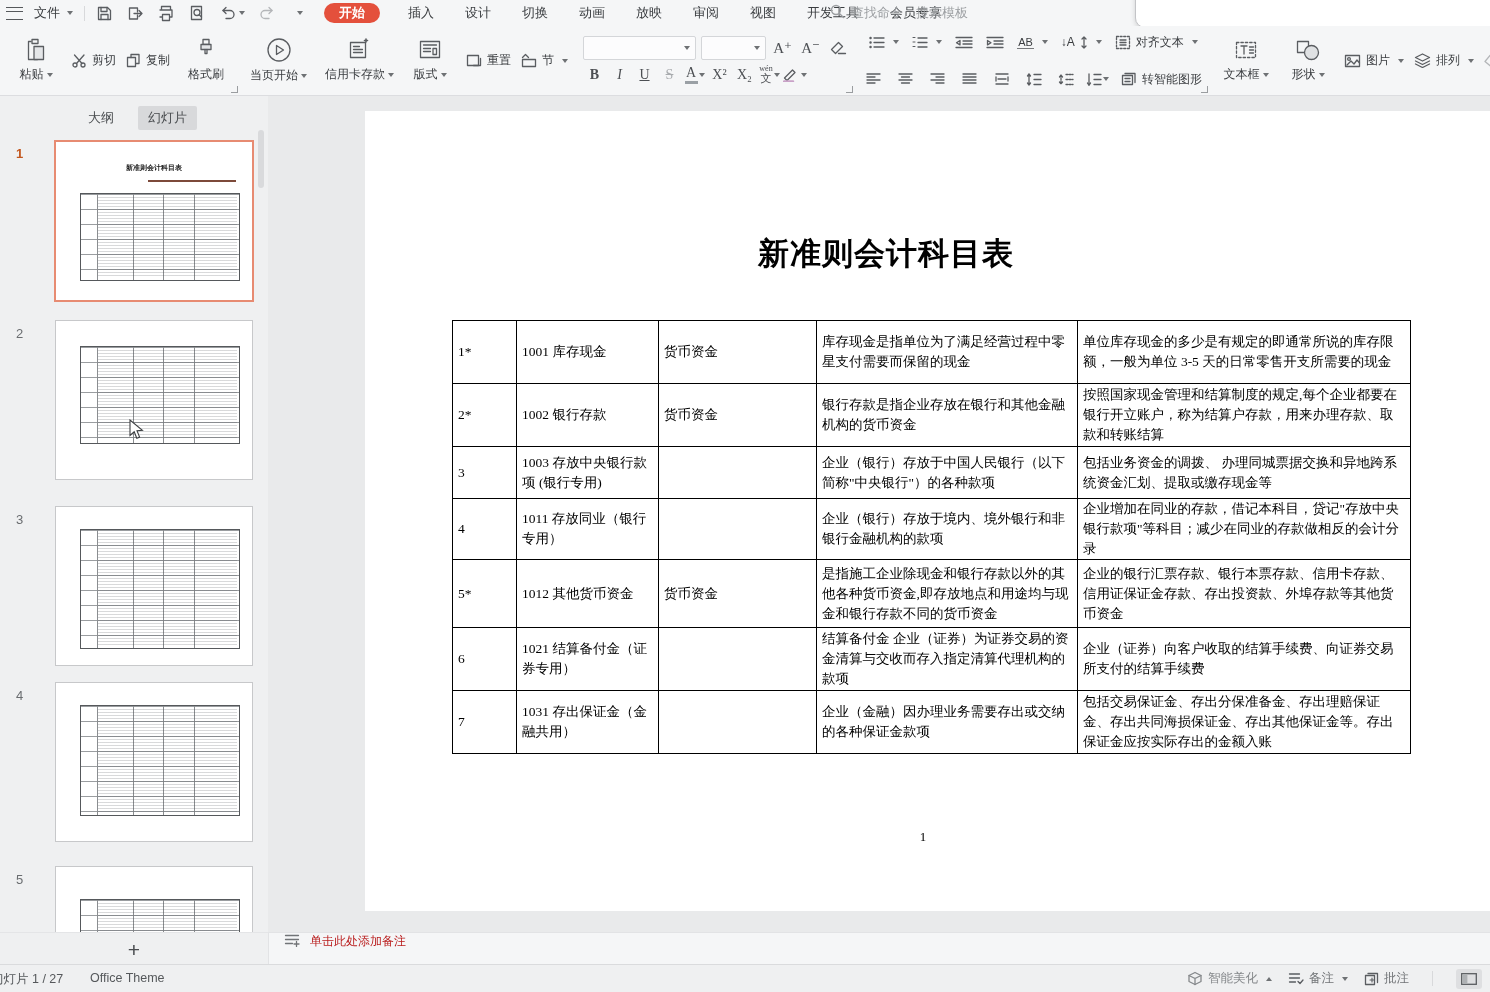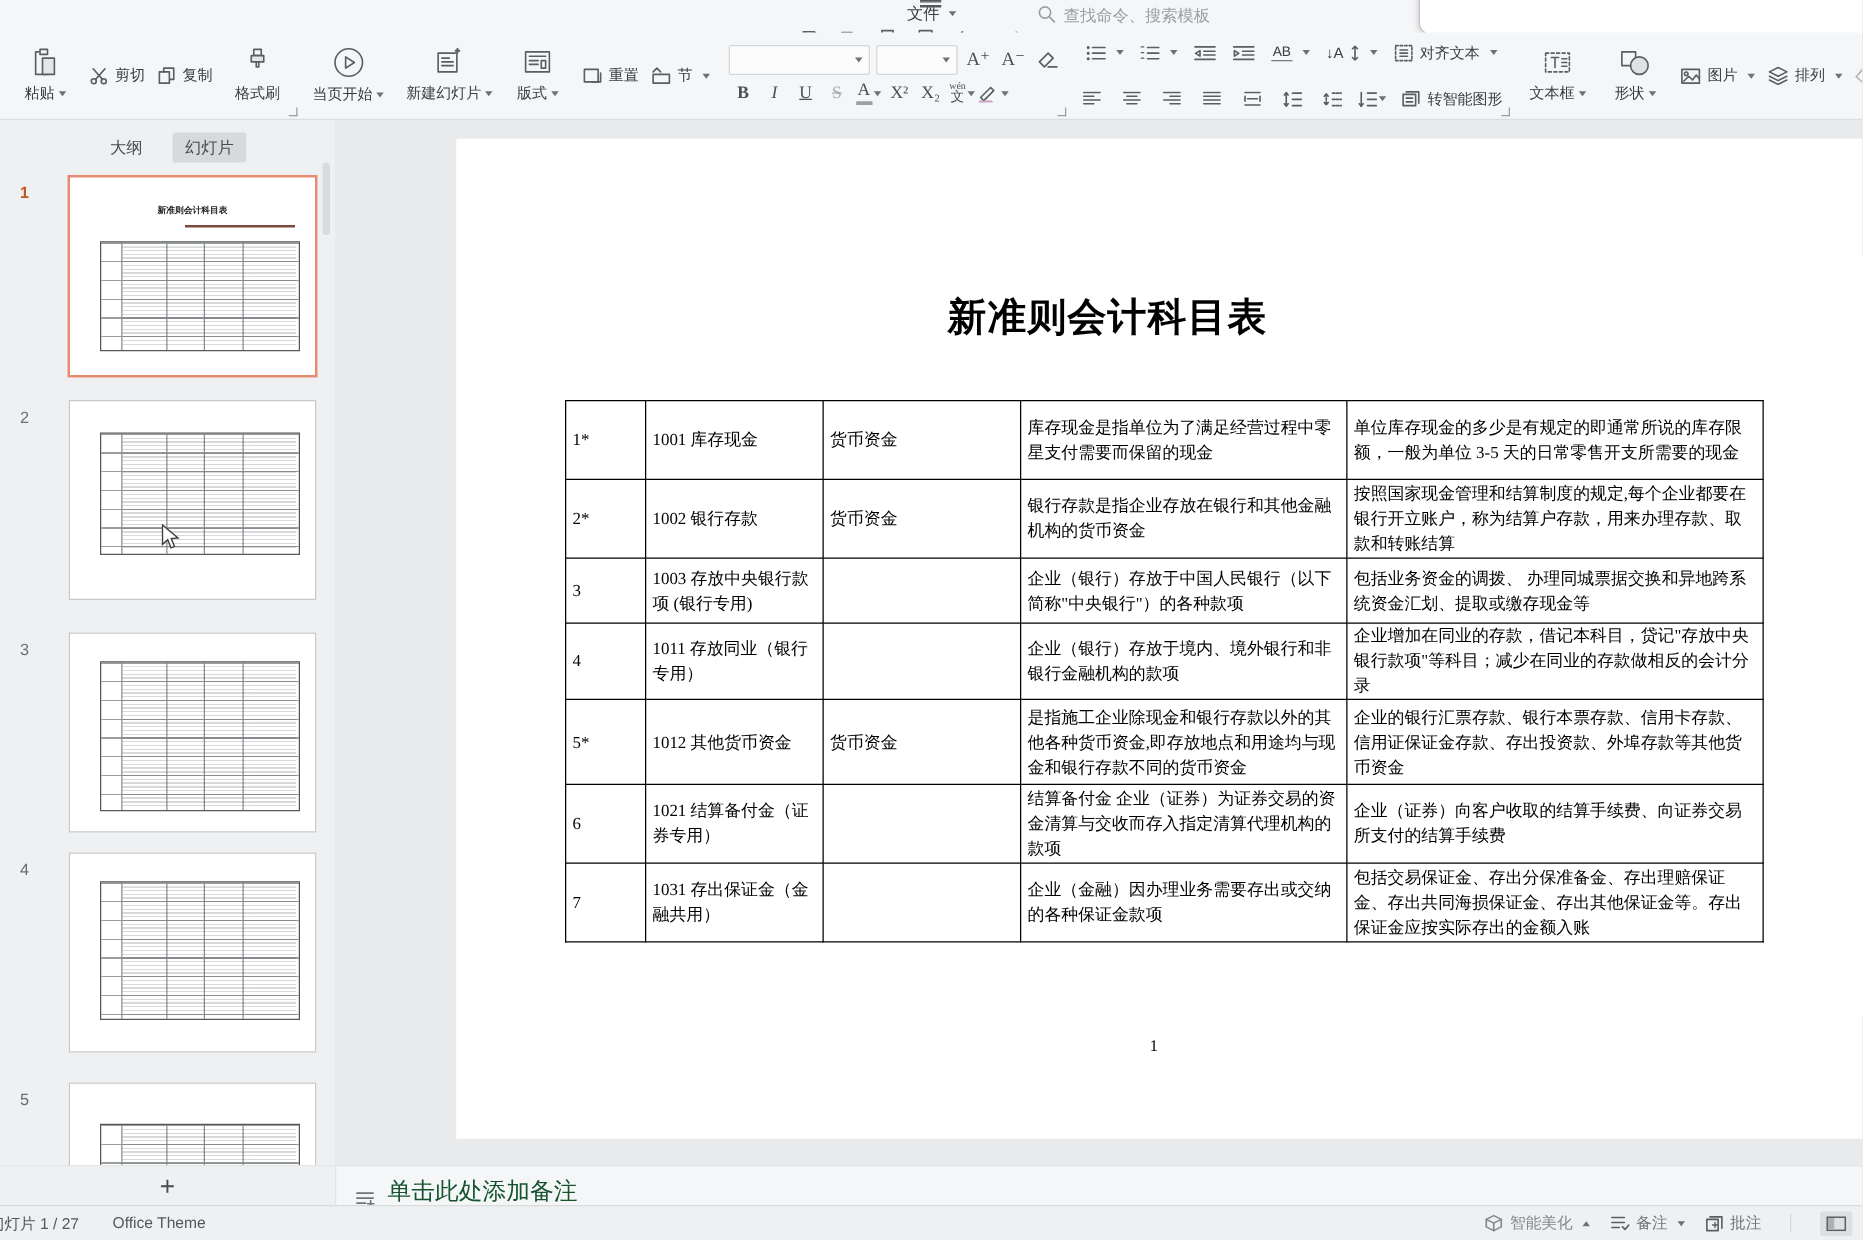--- a/index.html
+++ b/index.html
@@ -6,21 +6,21 @@
   .app{position:relative;width:1490px;height:992px;overflow:hidden;background:#f5f6f7;
        font-family:"Liberation Sans","DejaVu Sans",sans-serif;color:#3a3d40;}
   svg{display:block}
   .ic{stroke:#5a5d61;fill:none;stroke-width:1.3;stroke-linecap:round;stroke-linejoin:round}
   .ic.gray{stroke:#b4b6b9}
   .car{width:0;height:0;border-left:3.5px solid transparent;border-right:3.5px solid transparent;border-top:4px solid #6e7174;margin-left:3px}
   .car.up{border-top:none;border-bottom:4px solid #6e7174}
   .car.gray{border-top-color:#bcbec1}
 
   
-  .menubar{position:absolute;left:0;top:0;right:0;height:26px;display:flex;align-items:center;font-size:13px;flex-direction:column;}
+  .menubar{position:absolute;left:0;top:0;right:0;height:26px;display:flex;align-items:center;font-size:13px;}
   .burger{width:17px;height:11px;border-top:1.6px solid #55585b;border-bottom:1.6px solid #55585b;margin:0 7px 0 6px;position:relative}
   .burger:before{content:"";position:absolute;left:0;right:0;top:3.4px;height:1.6px;background:#55585b}
   .filebtn{display:flex;align-items:center;gap:4px;padding:0 4px;height:24px}
   .vsep{width:1px;height:15px;background:#d8d9db;margin:0 7px}
   .qat{display:flex;align-items:center;gap:7px}
   .qbtn{width:24px;height:22px;display:flex;align-items:center;justify-content:center}
   .tabs{display:flex;align-items:center;gap:25px;margin-left:14px}
   .tab{height:20px;display:flex;align-items:center;padding:0 3px}
   .tab.active{background:#e4503c;color:#fff;border-radius:11px;padding:0 15px;font-weight:bold}
   .searchbox{position:absolute;left:830px;top:4px;display:flex;gap:6px;color:#9b9ea1}
@@ -75,21 +75,21 @@
   .s-table{position:absolute;left:87px;top:209px;border-collapse:collapse;table-layout:fixed;width:958px;
            font-family:"Liberation Serif","DejaVu Serif",serif;font-size:13.5px;color:#000}
   .s-table td,.s-table th{border:1px solid #000;padding:0 5px;line-height:20px;vertical-align:middle;overflow:hidden}
   .s-table th{font-weight:bold;text-align:center;height:21px;padding:0 2px}
   .s-table .hsec{height:21px}
   .pageno{position:absolute;left:548px;top:718px;width:20px;text-align:center;font-family:"Liberation Serif",serif;font-size:13px;color:#000}
 
   
   .addrow{position:absolute;left:0;top:932px;width:268px;height:33px;background:#eff0f1;display:flex;align-items:center;justify-content:center;border-top:1px solid #e4e5e7}
   .addrow .plus{font-size:21px;color:#4a4d50;line-height:1}
-  .notesbar{position:absolute;left:268px;right:0;top:932px;height:33px;background:#f5f6f7;border-top:1px solid #e2e3e5;border-left:1px solid #e2e3e5;display:flex;align-items:flex-end;gap:9px;padding-left:15px;color:#14532d;font-size:19px}
+  .notesbar{position:absolute;left:268px;right:0;top:932px;height:33px;background:#f5f6f7;border-top:1px solid #e2e3e5;border-left:1px solid #e2e3e5;display:flex;align-items:flex-start;gap:9px;padding-left:15px;color:#b91c1c;font-size:12px}
 
   
   .statusbar{position:absolute;left:0;bottom:0;right:0;height:27px;background:#eff0f1;border-top:1px solid #dadbdd;font-size:12.5px;color:#55585b}
   .st-left{position:absolute;left:-9px;top:6px;white-space:nowrap}
   .st-theme{position:absolute;left:90px;top:6px}
   .st-right{position:absolute;right:8px;top:0;height:100%;display:flex;align-items:center;gap:16px;color:#707376}
   .st-item{display:flex;align-items:center;gap:5px}
   .viewbtn{width:26px;height:20px;background:#dedfe1;border-radius:3px;display:flex;align-items:center;justify-content:center}
 
   .cursor{position:absolute;left:129px;top:419px;z-index:60}
@@ -228,21 +228,21 @@
     <div class="rsep"></div>
 
     <div class="rg">
       <div class="bb">
         <svg class="ic" width="24" height="24" viewBox="0 0 24 24">
             <path d="M2.5 4.5h15v15h-15z"></path>
             <path d="M5.5 8.5h6M5.5 11.5h9M5.5 14.5h9"></path>
             <path d="M18 4v-3M16.5 2.5h3" style="stroke-width:1.6"></path>
           </svg>
         <span class="lbl">
-            <span>新建幻灯片</span>
+            <span>信用卡存款</span>
             <span class="car"></span>
           </span>
       </div>
       <div class="bb">
         <svg class="ic" width="24" height="24" viewBox="0 0 24 24">
             <path d="M2.5 3.5h19v16h-19z"></path>
             <path d="M5.5 7h13M5.5 10.5h7M5.5 13.5h7M15 10.5h3.5v6H15z"></path>
           </svg>
         <span class="lbl">
             <span>版式</span>

